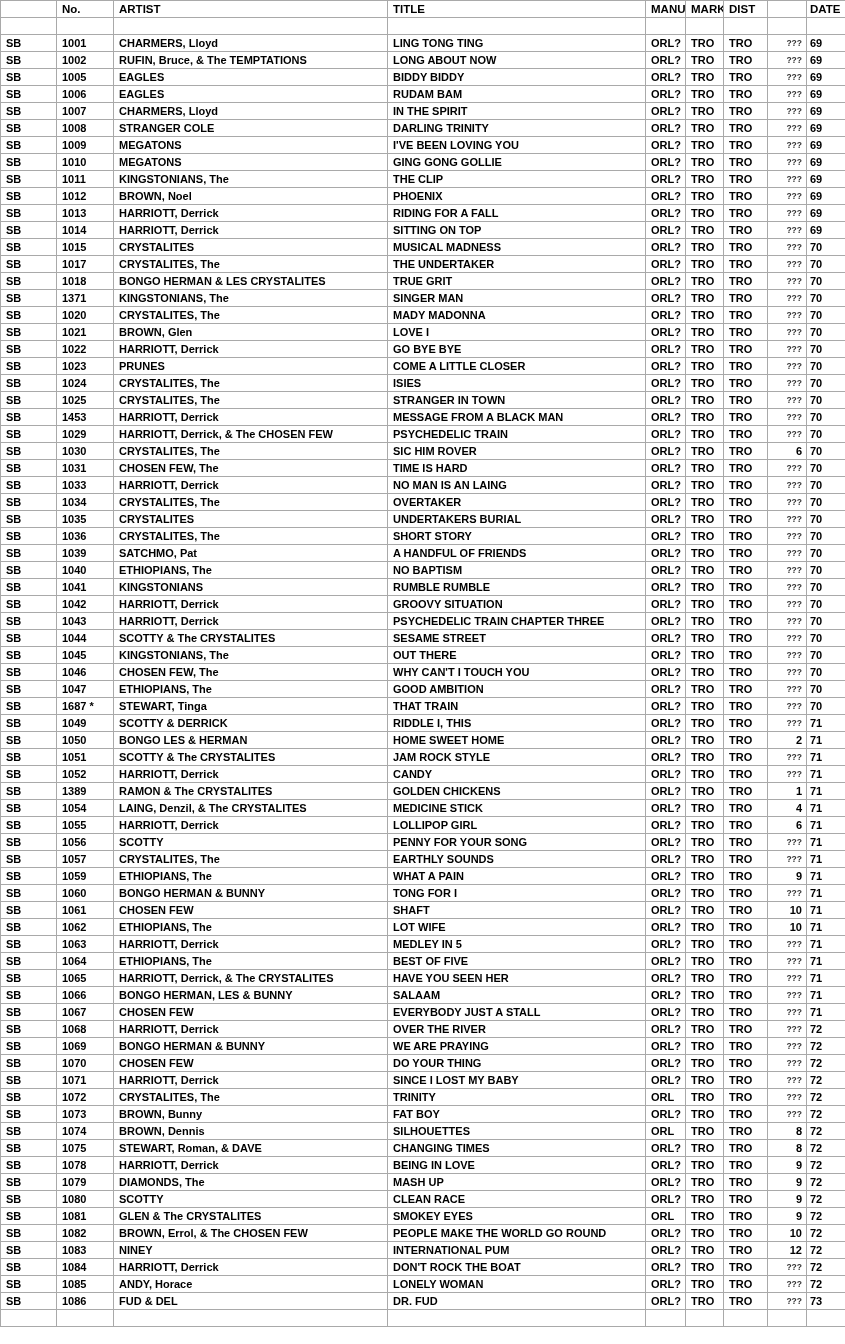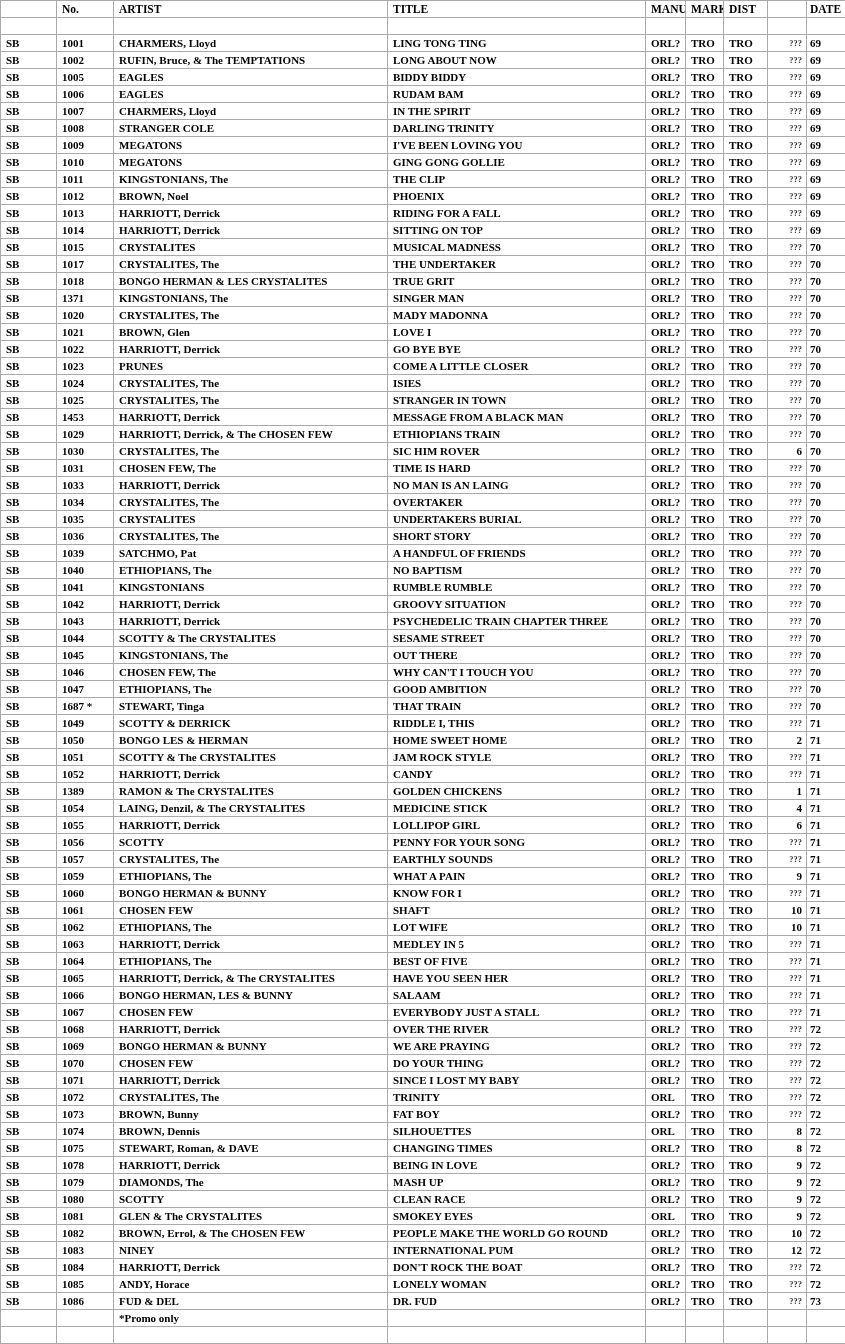--- a/index.html
+++ b/index.html
@@ -2,21 +2,21 @@
 <html><head>
 <meta charset="utf-8">
 <style>
   html,body{margin:0;padding:0;background:#ffffff;}
   body{width:845px;}
   table{
     width:845px;
     table-layout:fixed;
     border-collapse:collapse;
     background:#ffffff;
-    font-family:Liberation Serif, serif;
+    font-family:Liberation Sans, sans-serif;
     font-weight:bold;
     font-size:11px;
     color:#000000;
   }
   td,th{
     border:1px solid #a9a9a9;
     height:16px;
     padding:0 2px 0 5px;
     text-align:left;
     vertical-align:middle;
@@ -321,21 +321,21 @@
         <td class="c4">ORL?</td>
         <td class="c5">TRO</td>
         <td class="c6">TRO</td>
         <td class="c7 q">???</td>
         <td class="c8">70</td>
       </tr>
       <tr>
         <td class="c0">SB</td>
         <td class="c1">1029</td>
         <td class="c2">HARRIOTT, Derrick, &amp; The CHOSEN FEW</td>
-        <td class="c3">ETHIOPIANS TRAIN</td>
+        <td class="c3">PSYCHEDELIC TRAIN</td>
         <td class="c4">ORL?</td>
         <td class="c5">TRO</td>
         <td class="c6">TRO</td>
         <td class="c7 q">???</td>
         <td class="c8">70</td>
       </tr>
       <tr>
         <td class="c0">SB</td>
         <td class="c1">1030</td>
         <td class="c2">CRYSTALITES, The</td>
@@ -618,21 +618,21 @@
         <td class="c4">ORL?</td>
         <td class="c5">TRO</td>
         <td class="c6">TRO</td>
         <td class="c7">9</td>
         <td class="c8">71</td>
       </tr>
       <tr>
         <td class="c0">SB</td>
         <td class="c1">1060</td>
         <td class="c2">BONGO HERMAN &amp; BUNNY</td>
-        <td class="c3">KNOW FOR I</td>
+        <td class="c3">TONG FOR I</td>
         <td class="c4">ORL?</td>
         <td class="c5">TRO</td>
         <td class="c6">TRO</td>
         <td class="c7 q">???</td>
         <td class="c8">71</td>
       </tr>
       <tr>
         <td class="c0">SB</td>
         <td class="c1">1061</td>
         <td class="c2">CHOSEN FEW</td>
@@ -888,31 +888,20 @@
       <tr>
         <td class="c0">SB</td>
         <td class="c1">1086</td>
         <td class="c2">FUD &amp; DEL</td>
         <td class="c3">DR. FUD</td>
         <td class="c4">ORL?</td>
         <td class="c5">TRO</td>
         <td class="c6">TRO</td>
         <td class="c7 q">???</td>
         <td class="c8">73</td>
-      </tr>
-      <tr>
-        <td class="c0"></td>
-        <td class="c1"></td>
-        <td class="c2">*Promo only</td>
-        <td class="c3"></td>
-        <td class="c4"></td>
-        <td class="c5"></td>
-        <td class="c6"></td>
-        <td class="c7"></td>
-        <td class="c8"></td>
       </tr>
       <tr>
         <td class="c0"></td>
         <td class="c1"></td>
         <td class="c2"></td>
         <td class="c3"></td>
         <td class="c4"></td>
         <td class="c5"></td>
         <td class="c6"></td>
         <td class="c7"></td>

